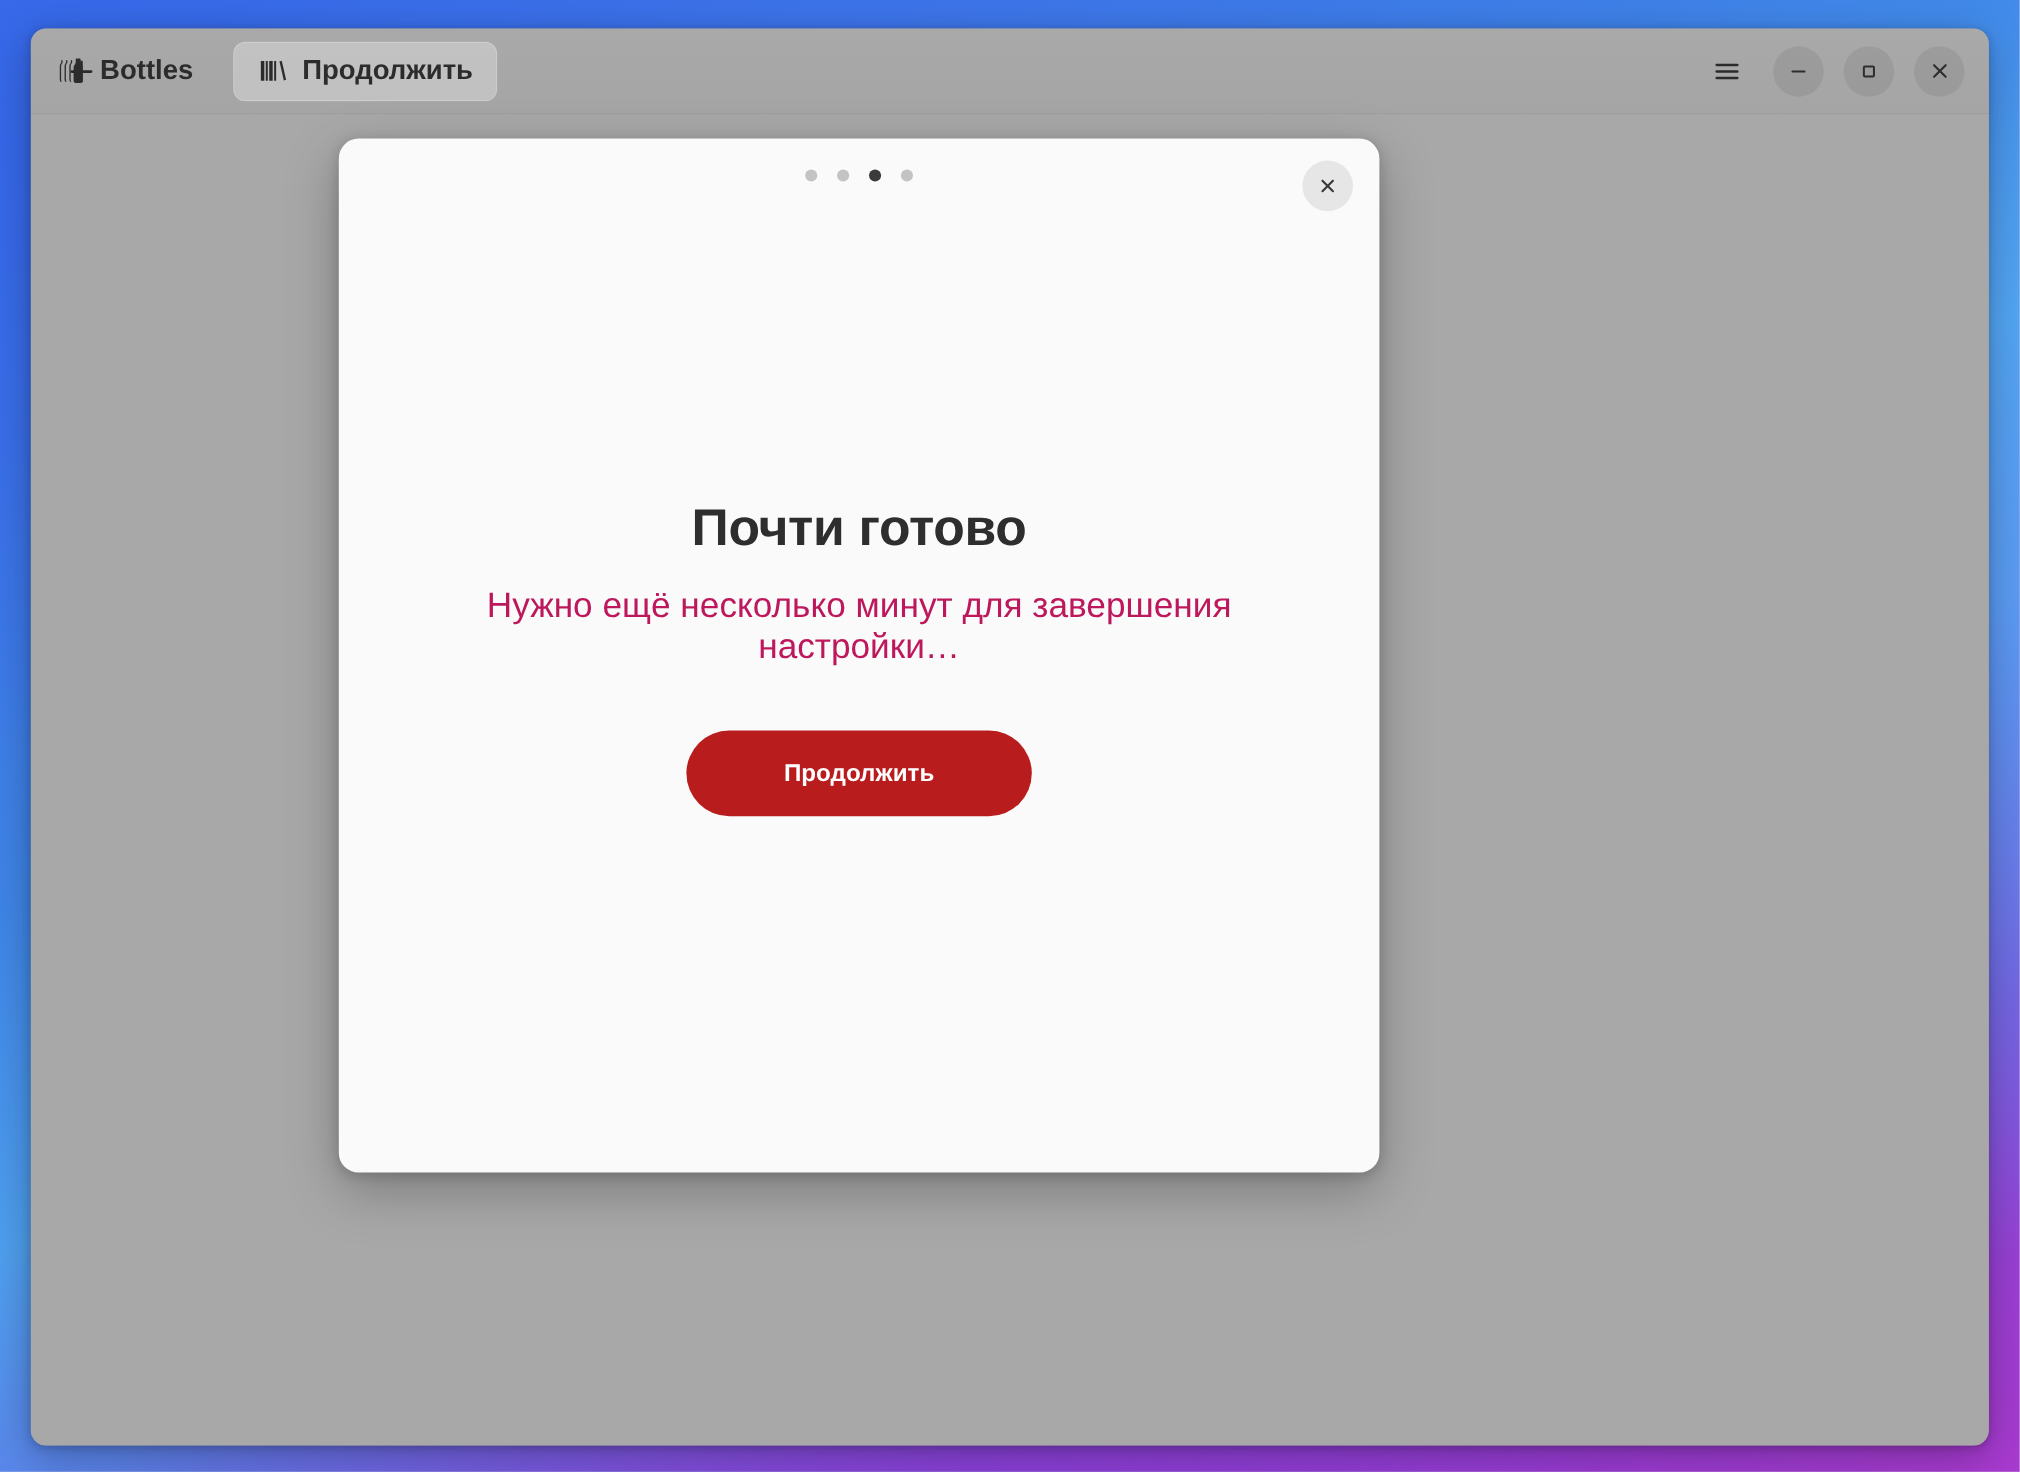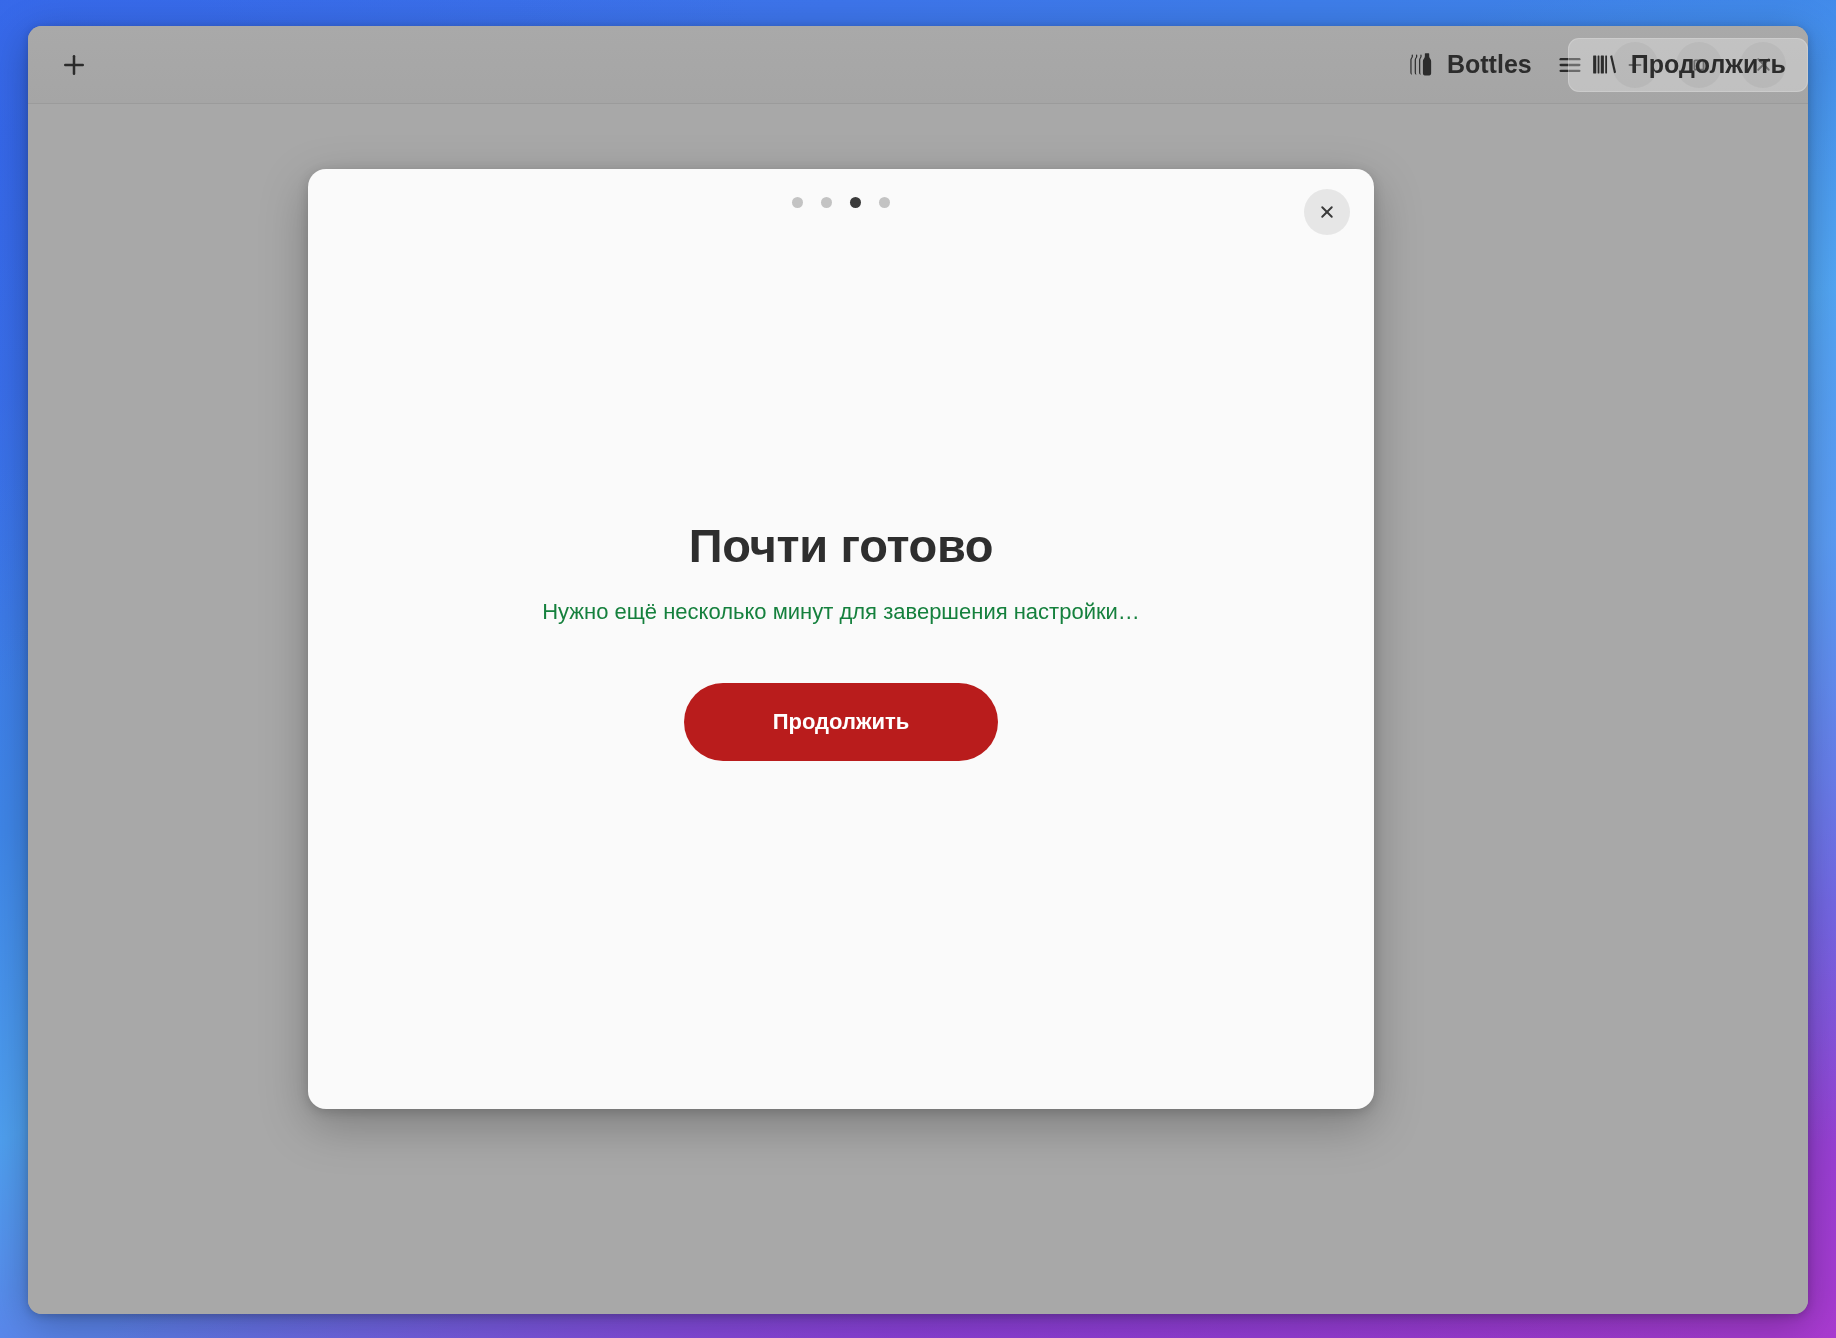--- a/index.html
+++ b/index.html
@@ -63,21 +63,21 @@
     position: relative;
   }
 
   .hb-left { display: flex; align-items: center; gap: 10px; width: 260px; }
   .hb-right { display: flex; align-items: center; gap: 18px; margin-left: auto; }
 
   .hb-center {
     position: absolute;
     left: 0; right: 0;
     display: flex;
-    justify-content: flex-end;
+    justify-content: flex-start;
     align-items: center;
     gap: 14px;
     pointer-events: none;
   }
   .hb-center > * { pointer-events: auto; }
 
   .icon-btn {
     width: 48px; height: 48px;
     border-radius: 50%;
     border: none;
@@ -128,27 +128,26 @@
     flex: 1;
     background: #a8a8a8;
     position: relative;
   }
 
   
   .dialog {
     position: absolute;
     left: 280px;
     top: 22px;
-    width: 1066px;
+    width: 946px;
     height: 940px;
     background: #fafafa;
     border-radius: 18px;
     box-shadow: 0 16px 48px rgba(0,0,0,0.26), 0 3px 12px rgba(0,0,0,0.16);
     overflow: hidden;
-    margin-top: 43px;
   }
 
   
   .dots {
     position: absolute;
     top: 28px;
     left: 0; right: 0;
     display: flex;
     justify-content: center;
     align-items: center;
@@ -191,22 +190,22 @@
   .dlg-title {
     font-size: 47px;
     font-weight: bold;
     color: #2e2e2e;
     letter-spacing: -0.3px;
     text-align: center;
   }
 
   .dlg-subtitle {
     margin-top: 26px;
-    font-size: 22px;
-    color: #15803d;
+    font-size: 32px;
+    color: #be185d;
     text-align: center;
   }
 
   .cta-btn {
     margin-top: 58px;
     min-width: 314px;
     height: 78px;
     padding: 0 34px;
     border-radius: 39px;
     border: none;

